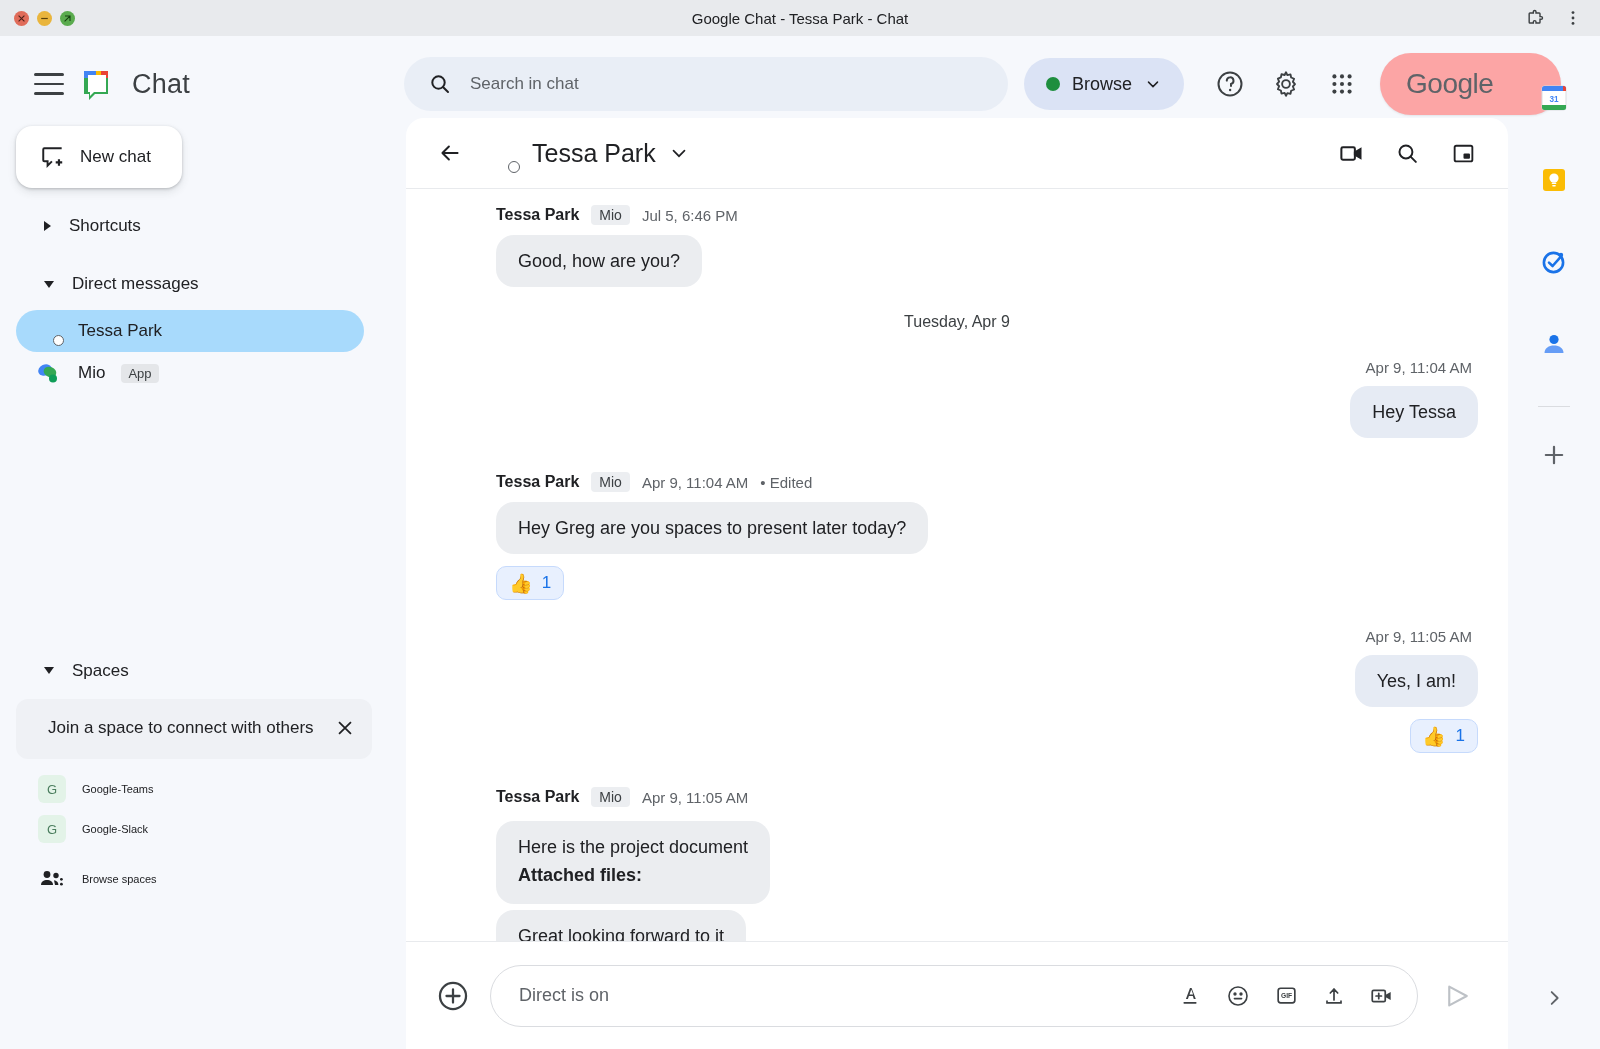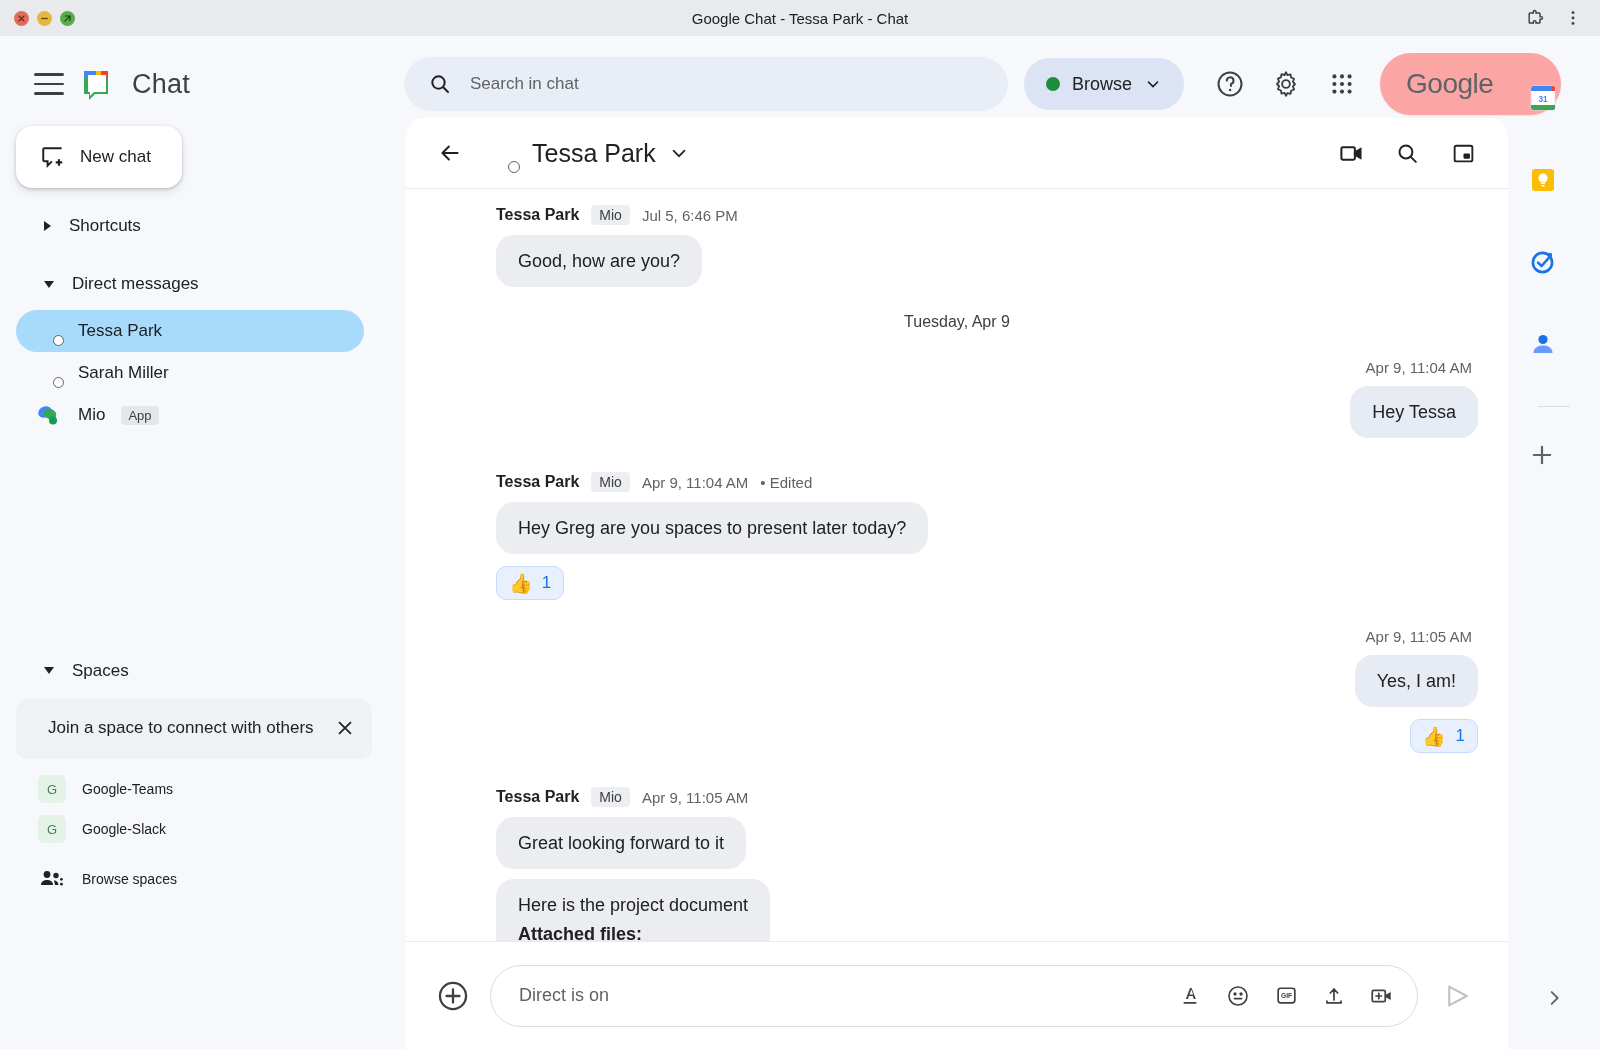--- a/index.html
+++ b/index.html
@@ -72,21 +72,21 @@
 
   .spaces-wrap { position: absolute; bottom: 150px; left: 0; right: 0; }
   .spaces-promo {
     margin: 8px 32px 0 16px; background: #eff1f5; border-radius: 12px;
     padding: 16px 16px 18px 32px; display: flex; align-items: flex-start; gap: 10px;
   }
   .spaces-promo-text { font-size: 17px; color: #202124; line-height: 1.55; flex: 1; }
   .promo-close { width: 22px; height: 22px; flex-shrink: 0; cursor: pointer; margin-top: 2px; }
   .space-row { height: 40px; display: flex; align-items: center; gap: 16px; padding-left: 38px; cursor: pointer; }
   .space-ico { width: 28px; height: 28px; border-radius: 6px; background: #e3f3e8; color: #4a7d5d; font-size: 13px; display: flex; align-items: center; justify-content: center; flex-shrink: 0; }
-  .space-name { font-size: 14px; color: #202124; }
+  .space-name { font-size: 11px; color: #202124; }
 
   
   .main { flex: 1; display: flex; flex-direction: column; min-width: 0; padding-top: 14px; }
 
   .topbar { height: 68px; display: flex; align-items: center; gap: 16px; padding-right: 4px; flex-shrink: 0; }
   .search {
     width: 604px; height: 54px; background: #e9eef6; border-radius: 27px;
     display: flex; align-items: center; gap: 18px; padding-left: 24px; cursor: text; flex-shrink: 0;
   }
   .search-ph { font-size: 17px; color: #5f6368; }
@@ -158,21 +158,21 @@
     flex: 1; height: 62px; border: 1px solid #dadce0; border-radius: 31px;
     display: flex; align-items: center; padding: 0 20px 0 28px; gap: 0;
   }
   .input-ph { font-size: 18px; color: #5f6368; flex: 1; }
   .comp-icons { display: flex; align-items: center; gap: 18px; }
   .comp-ico { width: 30px; height: 30px; display: flex; align-items: center; justify-content: center; cursor: pointer; }
   .send-btn { width: 40px; height: 40px; display: flex; align-items: center; justify-content: center; cursor: pointer; flex-shrink: 0; }
 
   
   .rail { width: 92px; flex-shrink: 0; display: flex; flex-direction: column; align-items: center; padding-top: 36px; position: relative; }
-  .rail-ico { width: 52px; height: 52px; display: flex; align-items: center; justify-content: flex-start; cursor: pointer; margin-bottom: 30px; border-radius: 50%; }
+  .rail-ico { width: 52px; height: 52px; display: flex; align-items: center; justify-content: center; cursor: pointer; margin-bottom: 30px; border-radius: 50%; }
   .rail-div { width: 32px; height: 1px; background: #dadce0; margin: 6px 0 22px 0; }
   .rail-expand { position: absolute; bottom: 34px; cursor: pointer; width: 34px; height: 34px; display: flex; align-items: center; justify-content: center; }
 
   
   .ph { width: 100%; height: 100%; position: relative; }
   .ph .bg { position: absolute; inset: 0; }
   .ph .hair { position: absolute; left: 8%; top: 4%; width: 84%; height: 86%; border-radius: 48% 48% 40% 40%; }
   .ph .skin { position: absolute; left: 22%; top: 16%; width: 56%; height: 62%; border-radius: 46% 46% 50% 50%; }
   .ph .body { position: absolute; left: 4%; bottom: 0; width: 92%; height: 26%; border-radius: 46% 46% 0 0; }
 </style>
@@ -259,34 +259,20 @@
             <span class="ph">
               <span class="bg" style="background:#e7e3e0"></span>
               <span class="hair" style="background:#2b1d18"></span>
               <span class="skin" style="background:#e2b292"></span>
               <span class="body" style="background:#3c3f46"></span>
             </span>
           </span>
           <span class="pres-dot"></span>
         </span>
         <span class="dm-name">Tessa Park</span>
-      </div>
-      <div class="dm">
-        <span class="avatar-sm">
-          <span class="face">
-            <span class="ph">
-              <span class="bg" style="background:#d8cec8"></span>
-              <span class="hair" style="background:#43291c"></span>
-              <span class="skin" style="background:#a2613d"></span>
-              <span class="body" style="background:#6b4a38"></span>
-            </span>
-          </span>
-          <span class="pres-dot"></span>
-        </span>
-        <span class="dm-name">Sarah Miller</span>
       </div>
       <div class="dm">
         <svg width="28" height="28" viewBox="0 0 28 28">
           <ellipse cx="11" cy="11" rx="7" ry="5.5" fill="#4285f4" transform="rotate(-25 11 11)"></ellipse>
           <ellipse cx="16" cy="13" rx="6.5" ry="5" fill="#34a853" transform="rotate(20 16 13)"></ellipse>
           <circle cx="19" cy="19.5" r="4" fill="#0f9d58"></circle>
         </svg>
         <span class="dm-name">Mio</span>
         <span class="app-badge">App</span>
       </div>
@@ -512,27 +498,27 @@
               <span class="skin" style="background:#e2b292"></span>
               <span class="body" style="background:#3c3f46"></span>
             </span>
           </span>
           <span class="msg-body">
             <span class="msg-meta">
               <span class="meta-name">Tessa Park</span>
               <span class="meta-app">Mio</span>
               <span class="meta-time">Apr 9, 11:05 AM</span>
             </span>
-            <span class="bubble-in">Great looking forward to it</span>
             <span class="bubble-in bubble-doc">
               <p>Here is the project document</p>
               <span class="spacer"></span>
               <p class="attach-title">Attached files:</p>
               
             </span>
+            <span class="bubble-in">Great looking forward to it</span>
           </span>
         </div>
 
       </div>
 
       <div class="composer">
         <span class="plus-btn">
           <svg width="34" height="34" viewBox="0 0 24 24" fill="none" stroke="#3c4043" stroke-width="1.6">
             <circle cx="12" cy="12" r="9.2"></circle>
               <path d="M12 7.4v9.2M7.4 12h9.2" stroke-linecap="round"></path>

